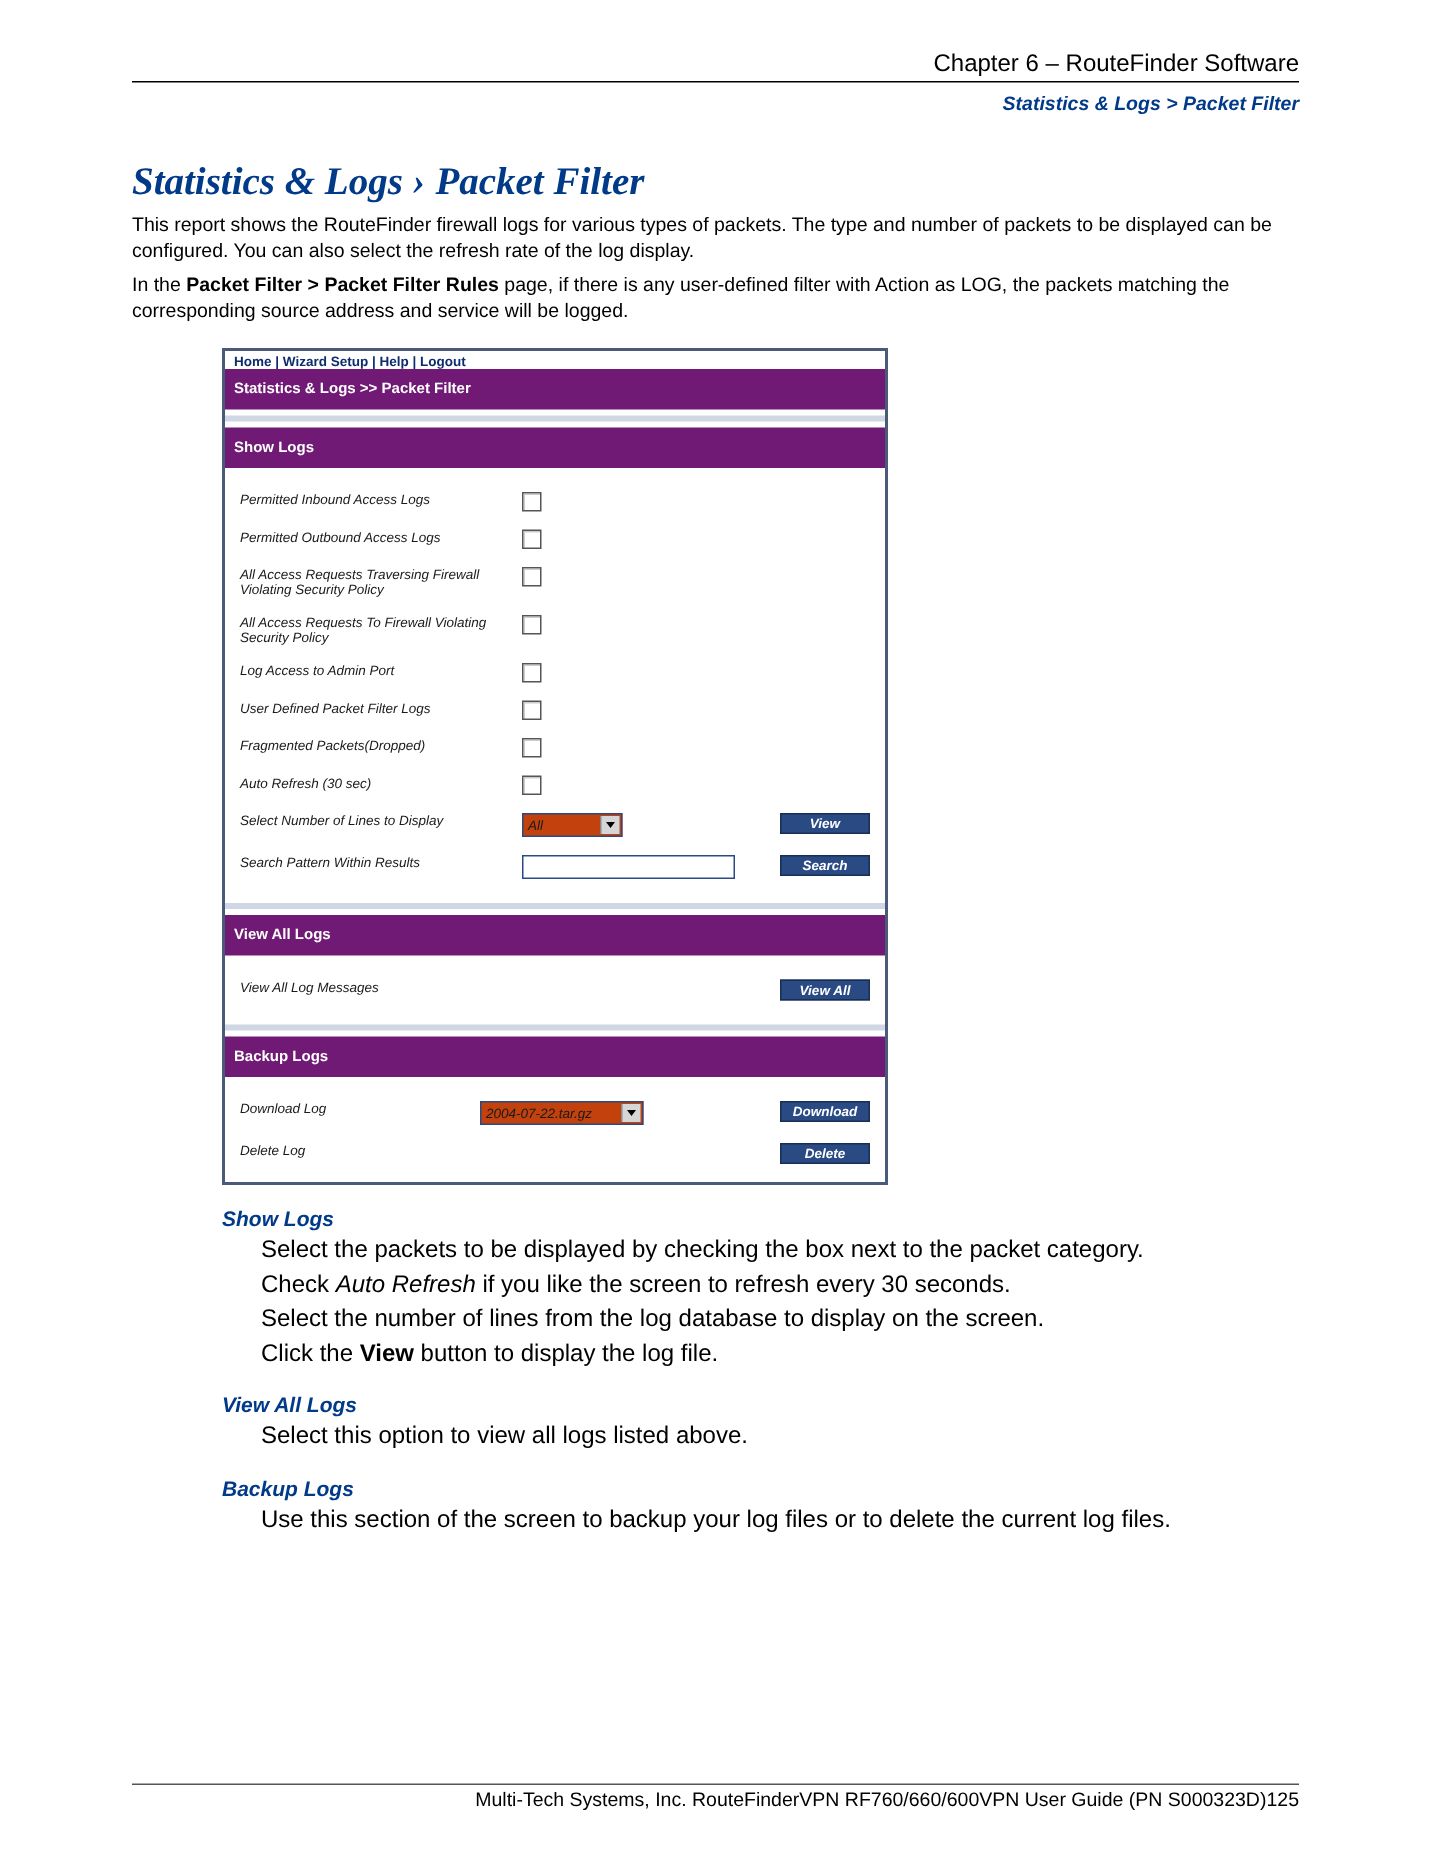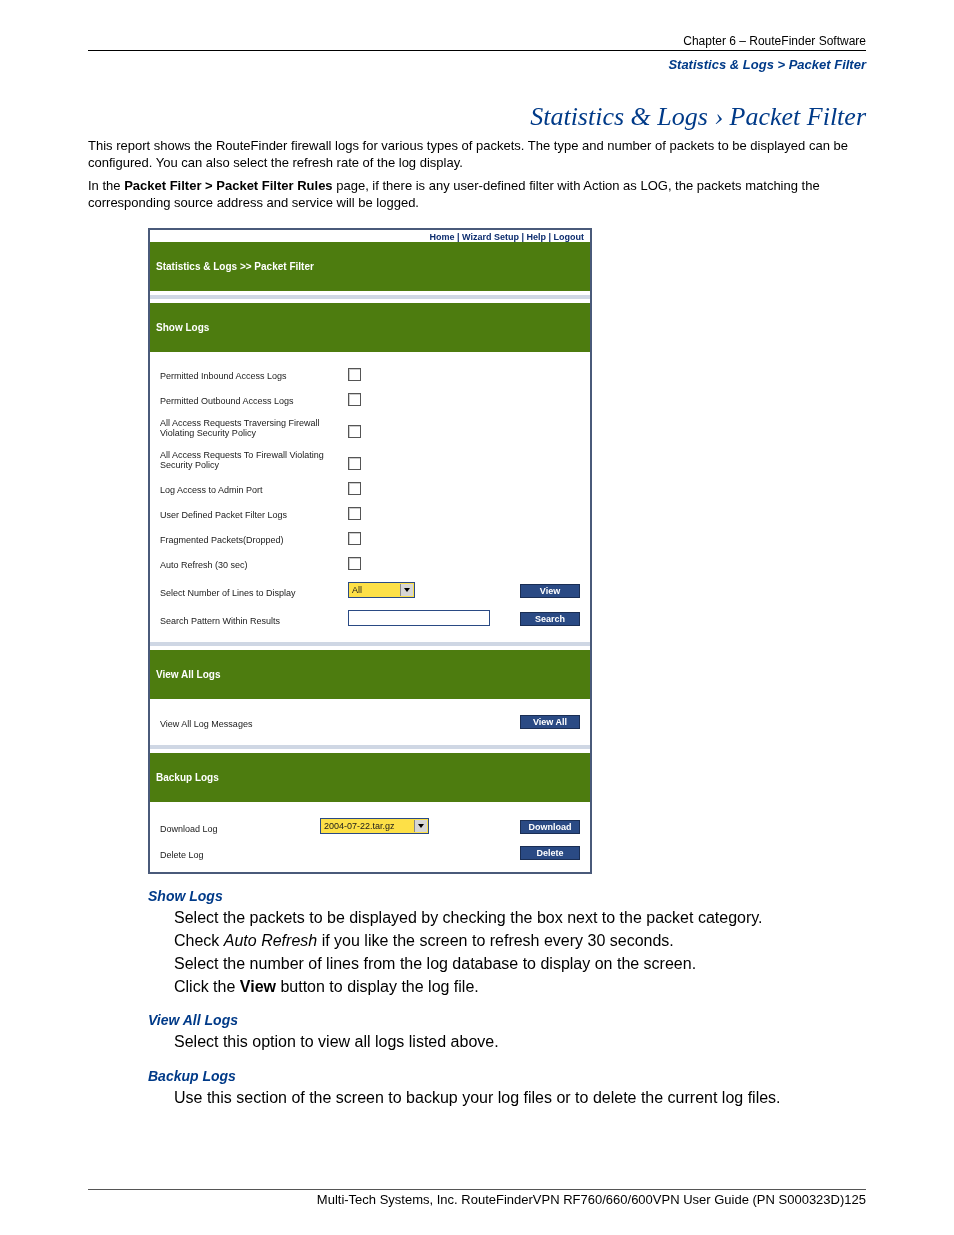--- a/index.html
+++ b/index.html
@@ -16,82 +16,81 @@
     padding: 34px 52px 20px 52px;
     position: relative;
   }
   .doc-header {
     border-bottom: 1px solid #000;
     padding: 0 0 2px 0;
     margin: 0 36px 6px 36px;
   }
   .doc-header-line1 {
     text-align: right;
-    font-size: 12px;
+    font-size: 16px;
   }
   .doc-header-line2 {
     text-align: right;
     color: #003a88;
     font-weight: bold;
     font-style: italic;
     font-size: 13px;
     margin-top: 2px;
     margin-left: 36px;
     margin-right: 36px;
   }
   .content {
     margin: 0 36px;
   }
   .page-title {
     font-family: Georgia, "Times New Roman", serif;
-    font-weight: normal;
+    font-weight: bold;
     font-style: italic;
     color: #003a88;
     font-size: 26px;
     margin: 30px 0 6px 0;
-    text-align: right;
   }
   .body-text {
     font-size: 13px;
     line-height: 1.3;
     margin: 6px 0;
   }
   .bold { font-weight: bold; }
 
   
   .panel-wrap {
     width: 440px;
     margin: 16px auto 2px 60px;
     border: 2px solid #4a5a7a;
     background: #ffffff;
     font-family: Verdana, Arial, sans-serif;
     font-size: 10px;
     color: #1a1a1a;
   }
   .panel-topnav {
-    text-align: right;
     padding: 2px 6px 0 6px;
     font-size: 9px;
     font-weight: bold;
     color: #0d2d6e;
   }
   .panel-bar {
-    background: #4d7c0f;
+    background: #701a75;
     color: #fff;
     font-weight: bold;
     font-size: 10px;
-    padding: 19px 6px;
+    padding: 8px 6px;
   }
   .panel-sub {
     padding: 10px 10px 6px 10px;
   }
   .panel-row {
     display: flex;
-    align-items: flex-end;
+    align-items: flex-start;
     padding: 6px 0;
+    font-style: italic;
   }
   .panel-row .lbl {
     width: 188px;
     font-size: 9px;
   }
   .panel-row .ctrl {
     width: 70px;
     display: flex;
     align-items: center;
   }
@@ -100,21 +99,21 @@
   }
   .cb {
     width: 11px;
     height: 11px;
     border: 1px solid #555;
     background: #fff;
     box-shadow: inset 1px 1px 0 #ccc;
   }
   .select-sim {
     border: 1px solid #2a4a84;
-    background: #fde047;
+    background: #c2410c;
     font-size: 9px;
     padding: 0 16px 0 3px;
     height: 14px;
     line-height: 14px;
     position: relative;
   }
   .select-sim::after {
     content: "";
     position: absolute;
     right: 1px;

